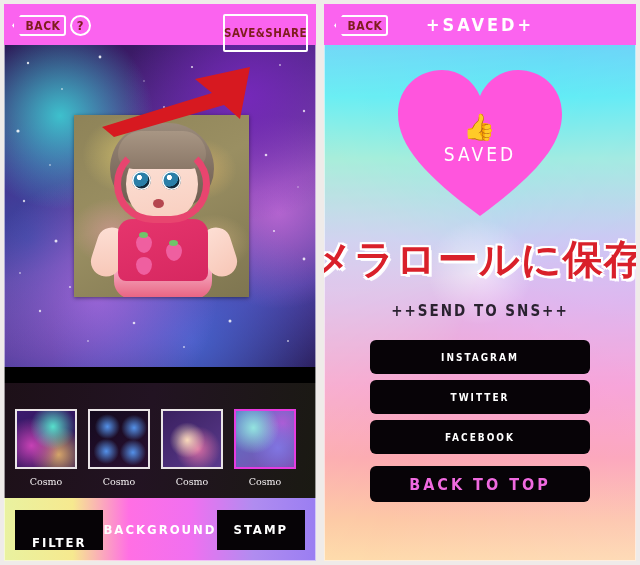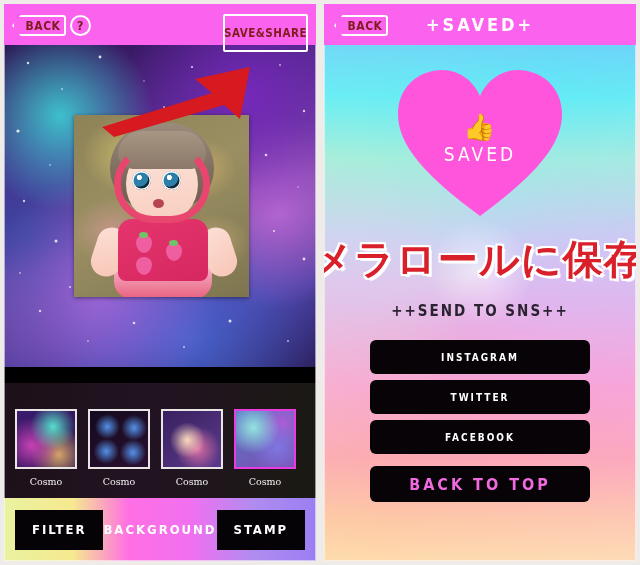--- a/index.html
+++ b/index.html
@@ -119,21 +119,21 @@
       radial-gradient(circle at 80% 22%,rgba(190,90,220,.8),transparent 40%),
       linear-gradient(150deg,#5a76c8,#7b4fb0);}
 
   
   #tabbar{position:absolute;left:0;bottom:0;width:100%;height:63px;
       background:linear-gradient(90deg,#e9f2a0 0%,#f6e98f 22%,#ff6fe4 40%,#f070f0 60%,#b08cf0 80%,#9a7ef2 100%);
       display:flex;align-items:center;}
   .tab{flex:1;height:40px;margin:0;display:flex;align-items:center;justify-content:center;
       background:#060306;color:#fff;font-size:13px;letter-spacing:2px;font-weight:bold;
       font-family:"DejaVu Sans Condensed","Liberation Sans",sans-serif;}
-  .tab:first-child{margin-left:11px;}
+  .tab:first-child{margin-left:11px;align-items:flex-end;}
   .tab:last-child{margin-right:11px;justify-content:center;}
   .tab.active{background:transparent;color:#fff;}
 
   
   #rbg{position:absolute;left:0;top:41px;width:100%;height:516px;
       background:
         radial-gradient(circle at 50% 44%, rgba(255,255,255,.55) 0%, rgba(255,255,255,0) 16%),
         conic-gradient(from 200deg at 50% 44%,
            rgba(255,120,120,.55), rgba(255,225,120,.55), rgba(160,255,170,.5),
            rgba(120,220,255,.5), rgba(180,140,255,.55), rgba(255,120,200,.55), rgba(255,120,120,.55)),

